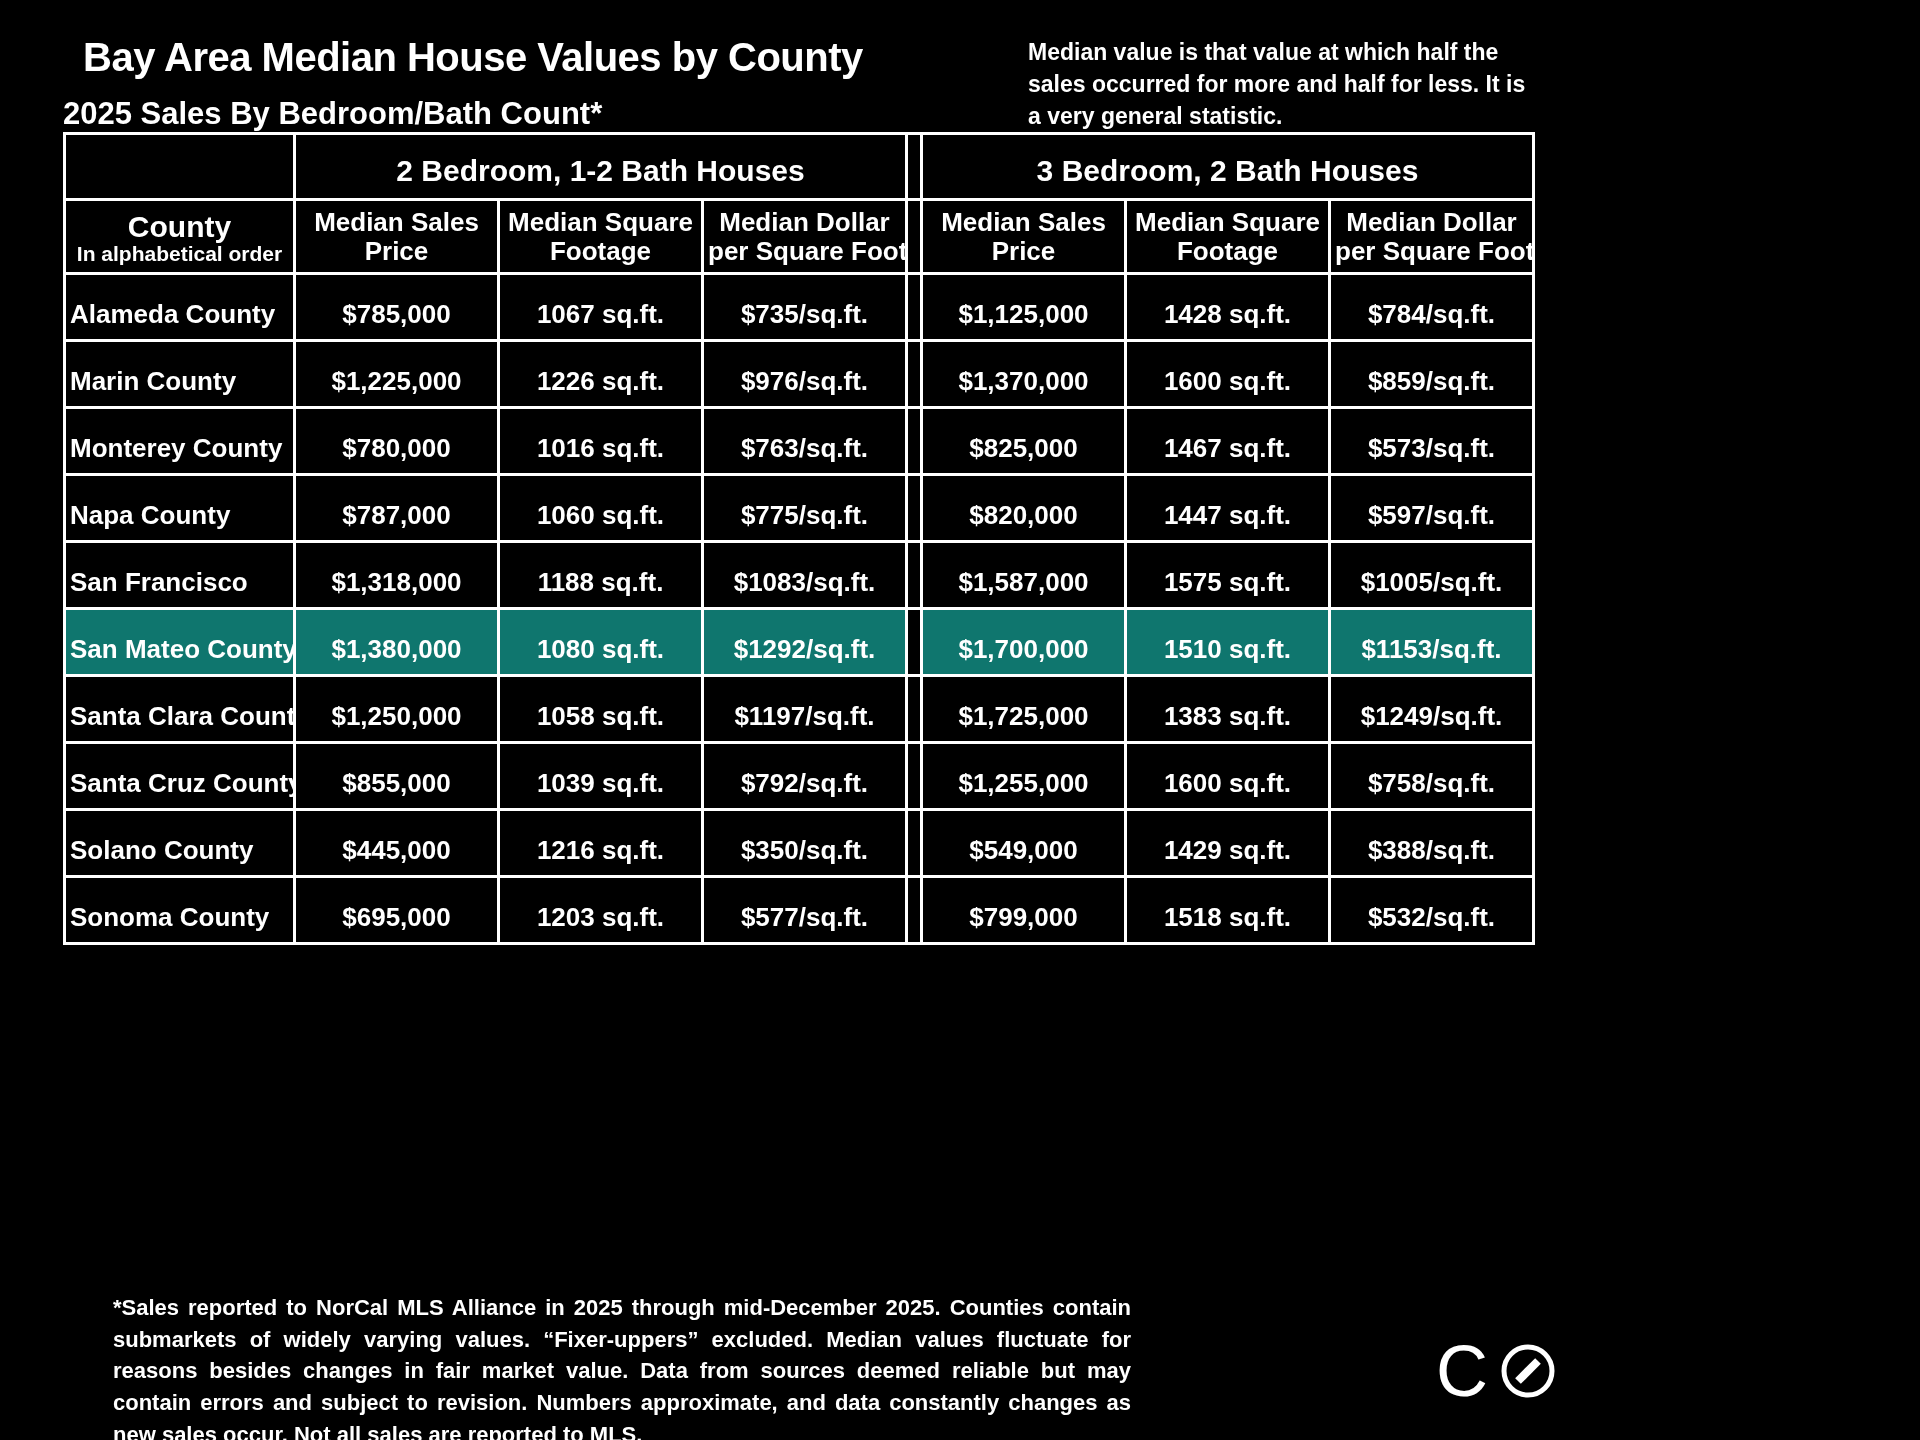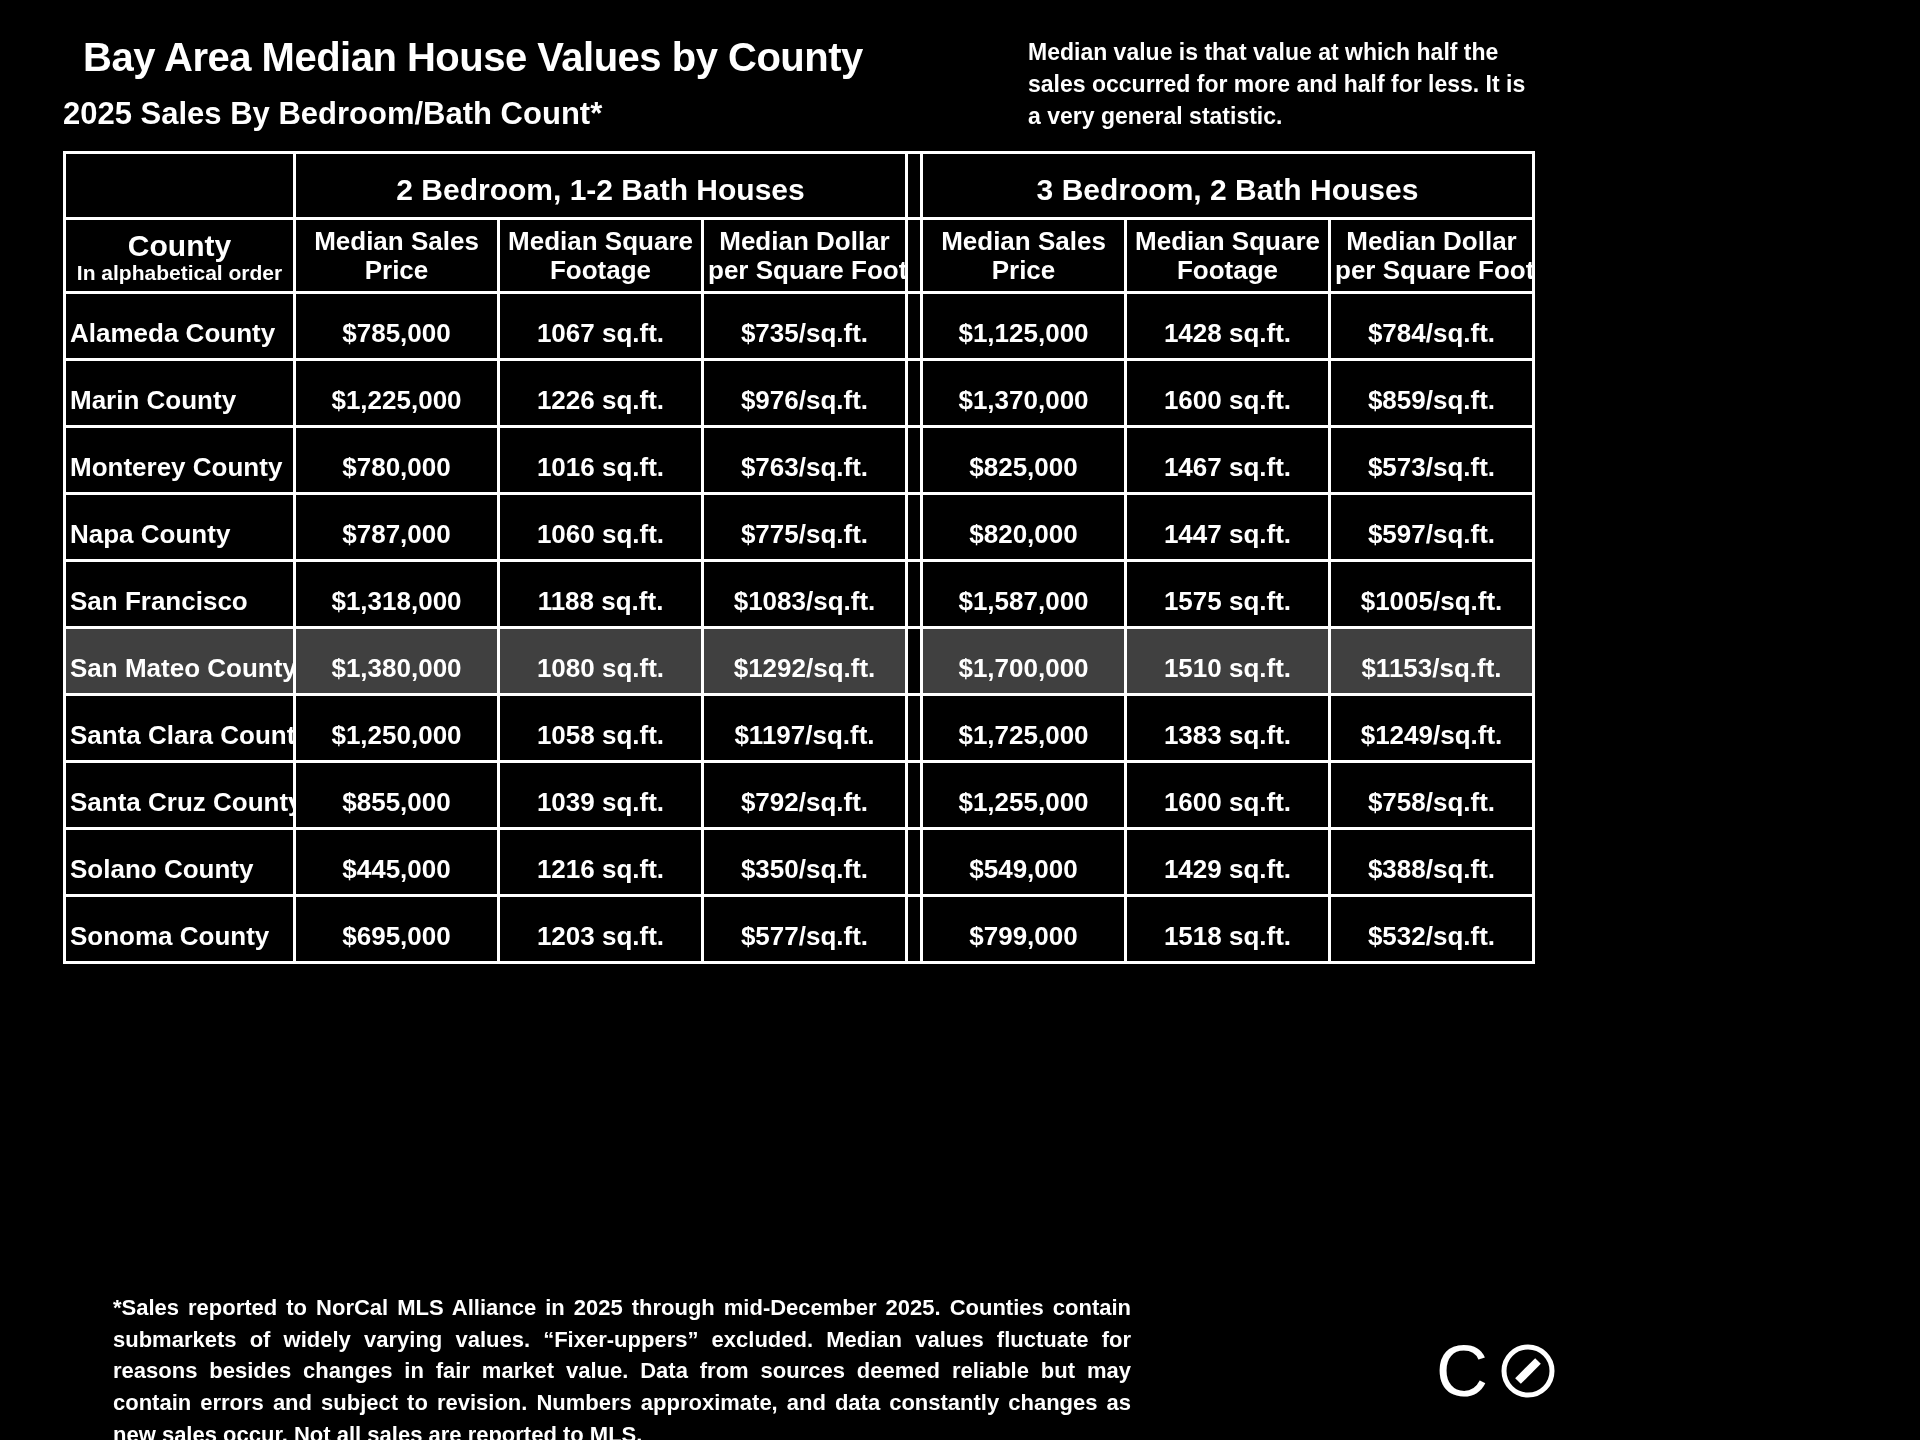--- a/index.html
+++ b/index.html
@@ -15,21 +15,21 @@
   .title { font-size:40px; font-weight:700; letter-spacing:-0.5px; line-height:1.15;margin-left:20px; }
   .subtitle { font-size:31px; font-weight:700; margin-top:16px; }
 
   .note {
     position:absolute; left:1028px; top:36px; width:500px;
     font-size:23px; font-weight:700; line-height:1.4;
   }
 
   
   table.values {
-    position:absolute; left:63px; top:151px; width:1453px;
+    position:absolute; left:63px; top:132px; width:1453px;
     border-collapse:collapse; table-layout:fixed;
   }
   table.values td, table.values th {
     border:3px solid #ffffff;
     vertical-align:bottom;
     font-weight:700;
     padding:0 4px 9px 4px;
     overflow:hidden; white-space:nowrap;
   }
   col.c-county { width:230px; }
@@ -41,21 +41,21 @@
   tr.cols-row { height:74px; }
   tr.cols-row th { font-size:26px; text-align:center; line-height:1.12; padding-bottom:6px; }
   th.county-head .ch-title { font-size:30px; line-height:1.05; }
   th.county-head .ch-sub { font-size:21px; font-weight:700; }
 
   tr.data-row { height:67px; }
   tr.data-row td { font-size:26px; }
   td.county-cell { text-align:left; padding-left:4px; }
   td.num { text-align:center; }
   td.spacer { background:#000000; padding:0; }
-  tr.hl td { background:#404040; }
+  tr.hl td { background:#0f766e; }
   tr.hl td.spacer { background:#000000; }
 
   
   .disclaimer {
     position:absolute; left:113px; top:1292px; width:1018px;
     font-size:22px; font-weight:700; line-height:1.44;
     text-align:justify;
   }
   .logo {
     position:absolute; left:1436px; top:1330px;

